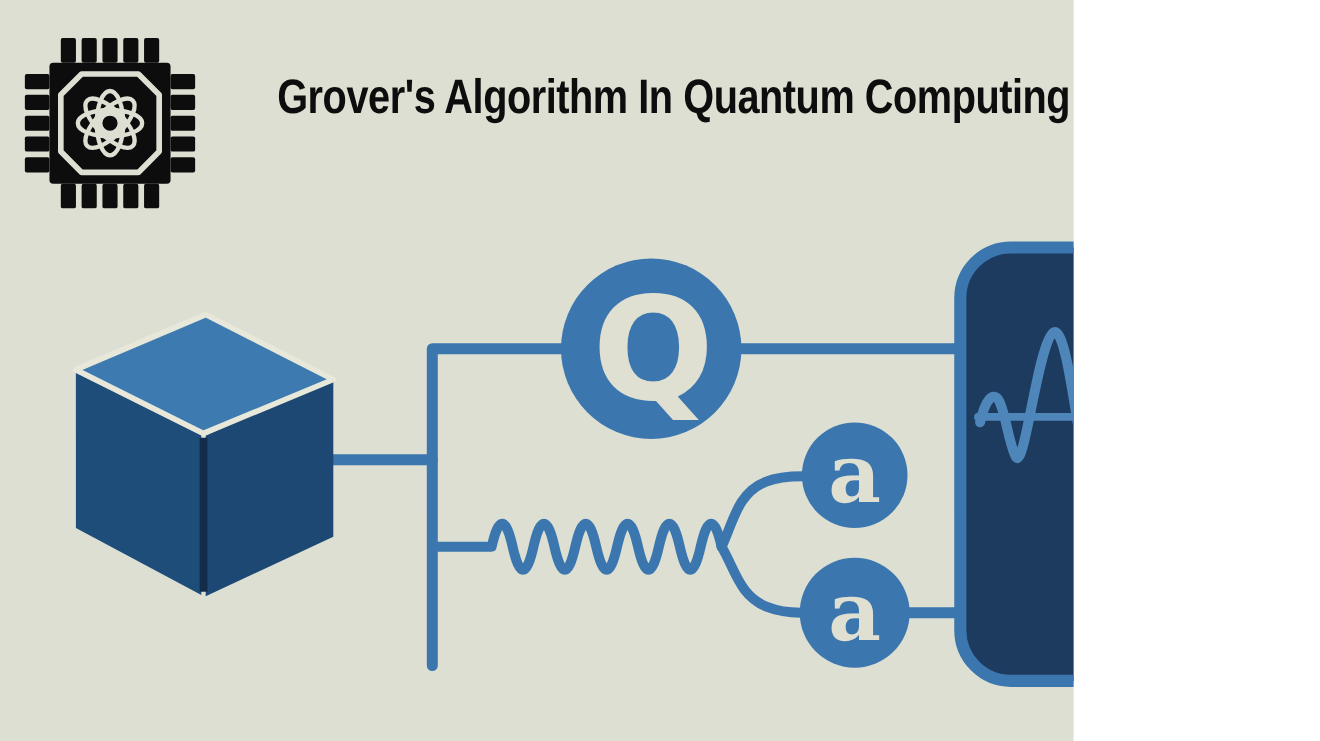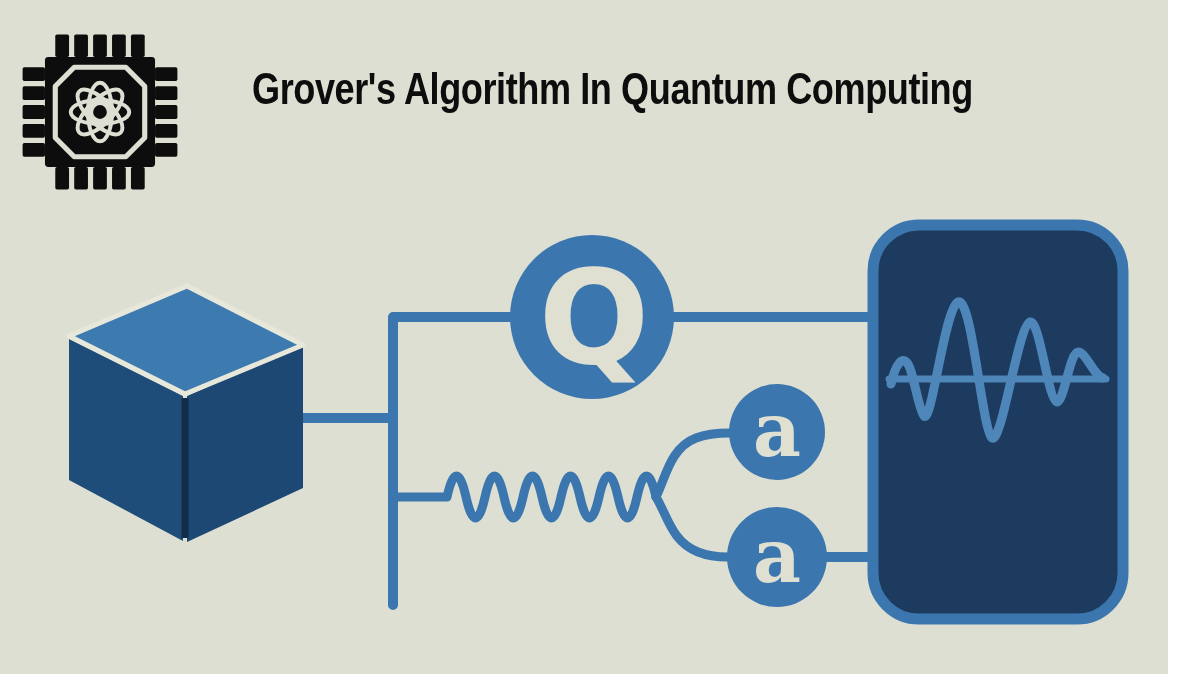--- a/index.html
+++ b/index.html
@@ -1,18 +1,18 @@
 <!DOCTYPE html>
 <html><head>
 <meta charset="utf-8">
 <style>
   html,body{margin:0;padding:0;}
   .canvas{
     position:relative;
-    width:1168px;height:674px;
+    width:976px;height:674px;
     background:#dedfd3;
     overflow:hidden;
     font-family:"Liberation Sans", sans-serif;
   }
   .page-title{
     position:absolute;
     left:252px;top:64px;
     font-size:44px;
     font-weight:700;
     color:#0d0d0d;

